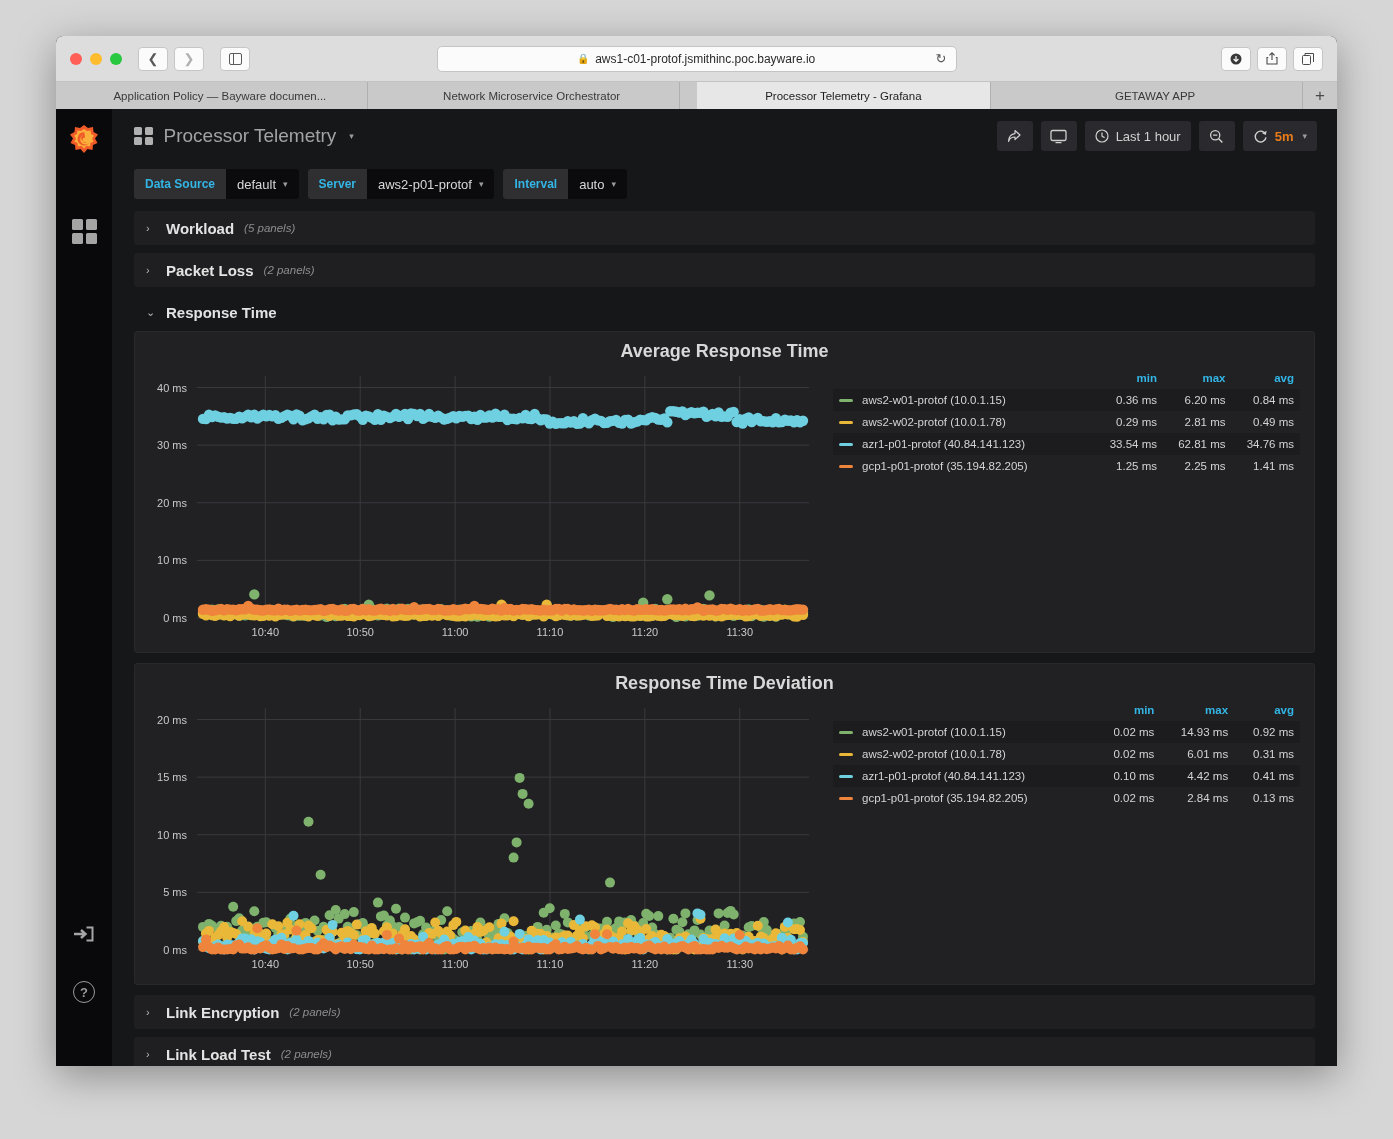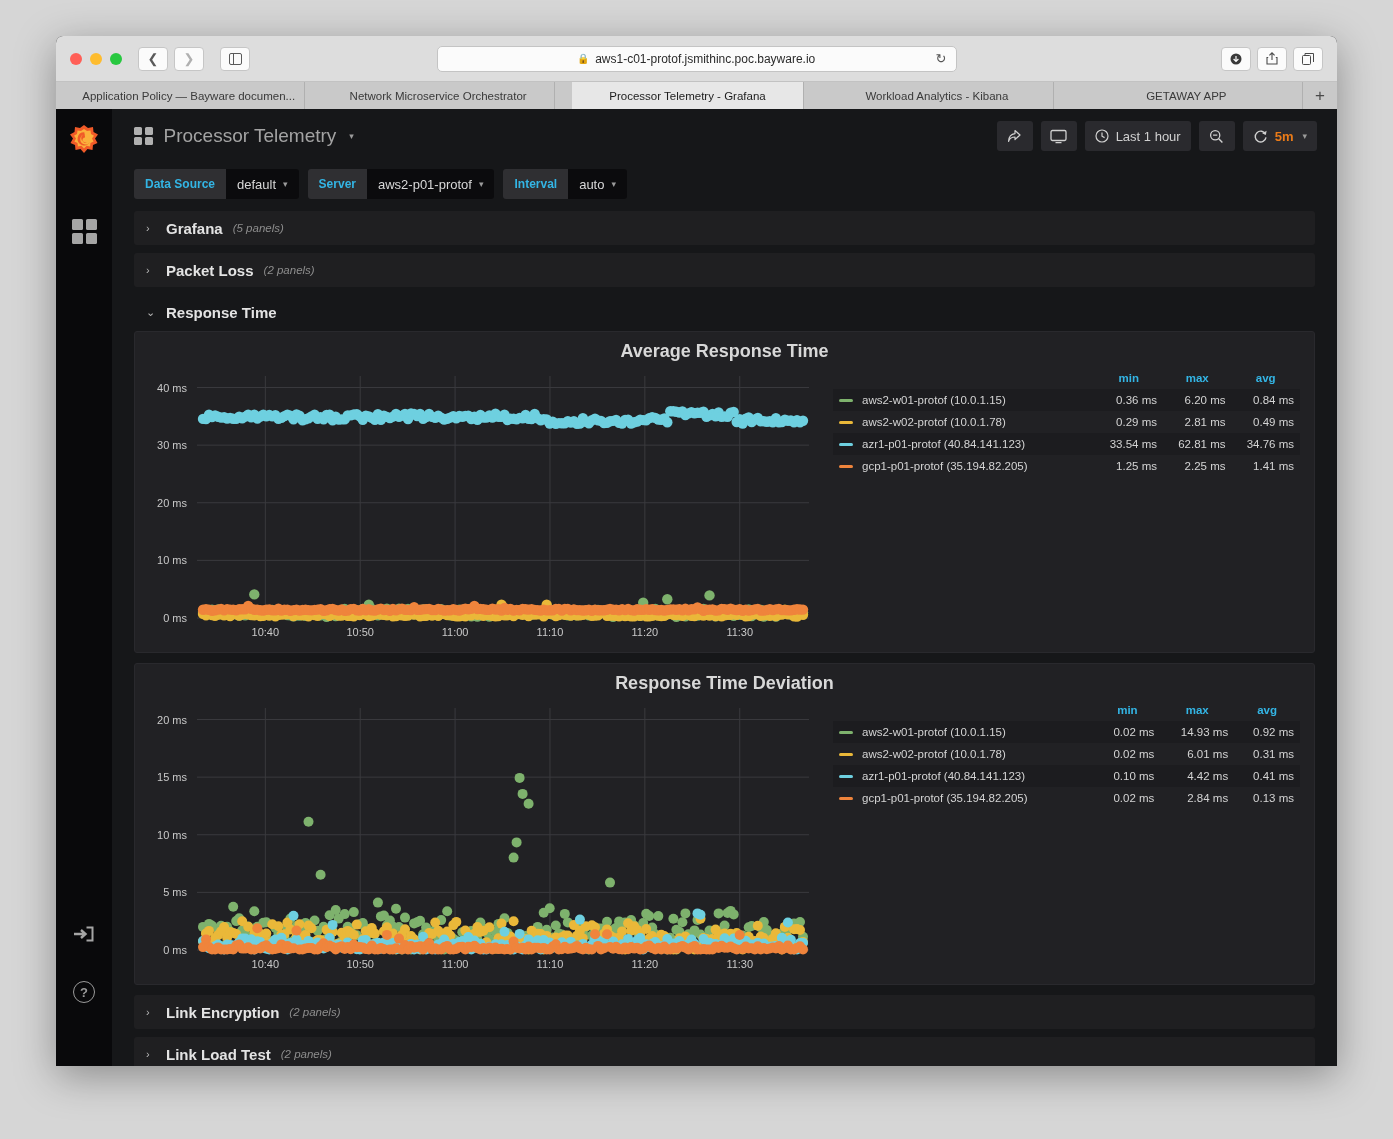--- a/index.html
+++ b/index.html
@@ -147,21 +147,21 @@
   }
   .panel-body { display: flex; }
   .graph-wrap { width: 690px; flex: 0 0 690px; position: relative; }
   .graph-svg { display: block; }
 
   
   .legend { flex: 1; padding: 2px 14px 0 8px; }
   .legend table { width: 100%; border-collapse: collapse; }
   .legend th {
     font-size: 11.5px; color: #33b5e5; font-weight: bold;
-    text-align: center; padding: 2px 6px 5px 6px;
+    text-align: right; padding: 2px 6px 5px 6px;
   }
   .legend th.name-col { text-align: left; }
   .legend td {
     font-size: 11.5px; color: #d4d4d4; padding: 5px 6px; text-align: right;
     white-space: nowrap;
   }
   .legend td.name-col { text-align: left; width: 56%; }
   .legend tr.odd td { background: #1c1c1f; }
   .swatch {
     display: inline-block; width: 14px; height: 3px; border-radius: 2px;
@@ -221,23 +221,20 @@
 
   <div id="tabstrip">
     <div class="tab">
         <span>Application Policy — Bayware documen...</span>
       </div>
     <div class="tab">
         <span>Network Microservice Orchestrator</span>
       </div>
     <div class="tab active">
         <span>Processor Telemetry - Grafana</span>
-      </div>
-    <div class="tab">
-        <span>Workload Analytics - Kibana</span>
       </div>
     <div class="tab">
         <span>GETAWAY APP</span>
       </div>
     <div id="new-tab">
         <span>+</span>
       </div>
   </div>
 
   <div id="grafana">
@@ -345,21 +342,21 @@
             <span>auto</span>
             <span class="caret">▾</span>
           </span>
         </div>
       </div>
 
       <div id="rows">
 
         <div class="row-header">
           <span class="chev">›</span>
-          <span class="row-title">Grafana</span>
+          <span class="row-title">Workload</span>
           <span class="row-count">(5 panels)</span>
         </div>
 
         <div class="row-header">
           <span class="chev">›</span>
           <span class="row-title">Packet Loss</span>
           <span class="row-count">(2 panels)</span>
         </div>
 
         <div class="row-header expanded" style="margin-top:6px;">

